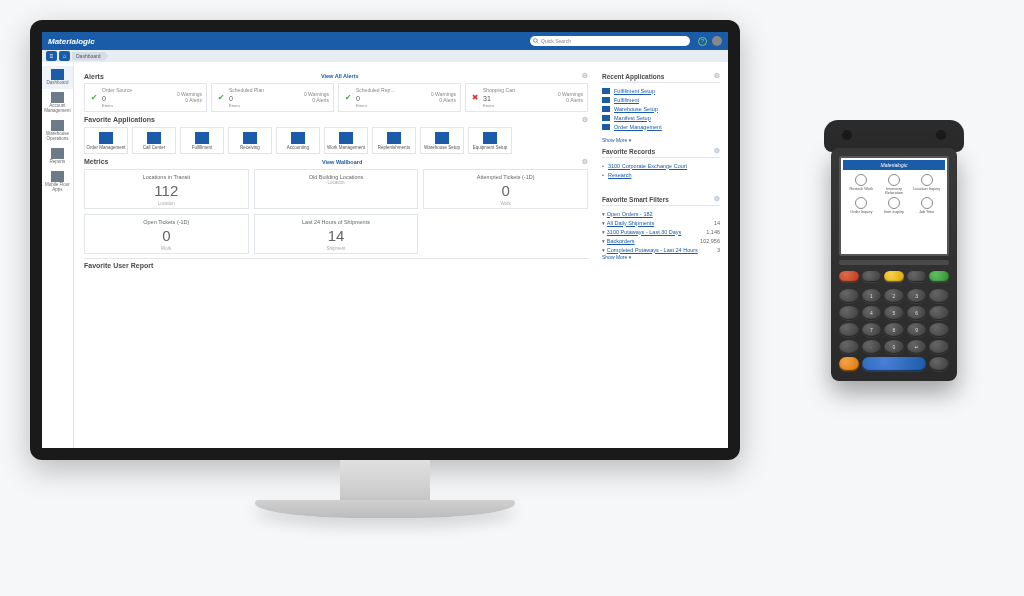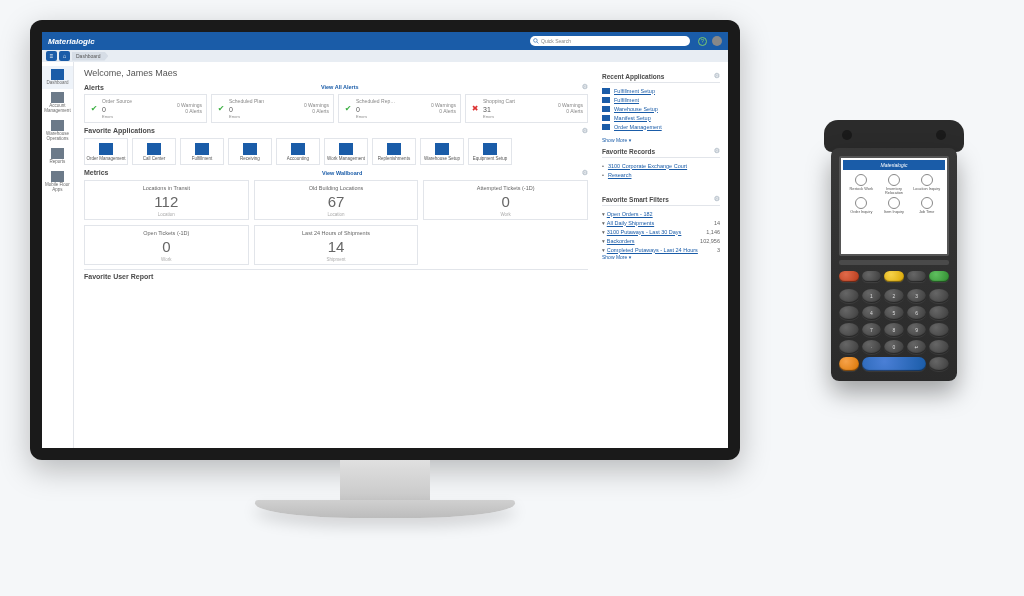--- a/index.html
+++ b/index.html
@@ -128,21 +128,20 @@
       <div class="body-area">
         <div class="sidebar">
           <div class="side-item active"><div class="side-ico"></div><span>Dashboard</span></div>
           <div class="side-item"><div class="side-ico"></div><span>Account Management</span></div>
           <div class="side-item"><div class="side-ico"></div><span>Warehouse Operations</span></div>
           <div class="side-item"><div class="side-ico"></div><span>Reports</span></div>
           <div class="side-item"><div class="side-ico"></div><span>Mobile Floor Apps</span></div>
         </div>
 
         <div class="main">
-          <div class="welcome">Welcome, James Maes</div>
 
           <div class="section-head">
             <span>Alerts</span>
             <a class="view-all">View All Alerts</a>
             <span class="gear">⚙</span>
           </div>
           <div class="alerts-row" id="alerts-row">
               <div class="alert-card">
        <div class="alert-ico ok">✔</div>
        <div class="alert-body">
@@ -233,21 +232,20 @@
             <span class="gear">⚙</span>
           </div>
           <div class="metrics-grid" id="metrics-grid">
               <div class="metric">
        <div class="metric-title">Locations in Transit</div>
        <div class="metric-value">112</div>
        <div class="metric-sub">Location</div>
      </div>
               <div class="metric">
        <div class="metric-title">Old Building Locations</div>
-       <div class="metric-value">67</div>
        <div class="metric-sub">Location</div>
      </div>
               <div class="metric">
        <div class="metric-title">Attempted Tickets (-1D)</div>
        <div class="metric-value">0</div>
        <div class="metric-sub">Work</div>
      </div>
               <div class="metric">
        <div class="metric-title">Open Tickets (-1D)</div>
        <div class="metric-value">0</div>

